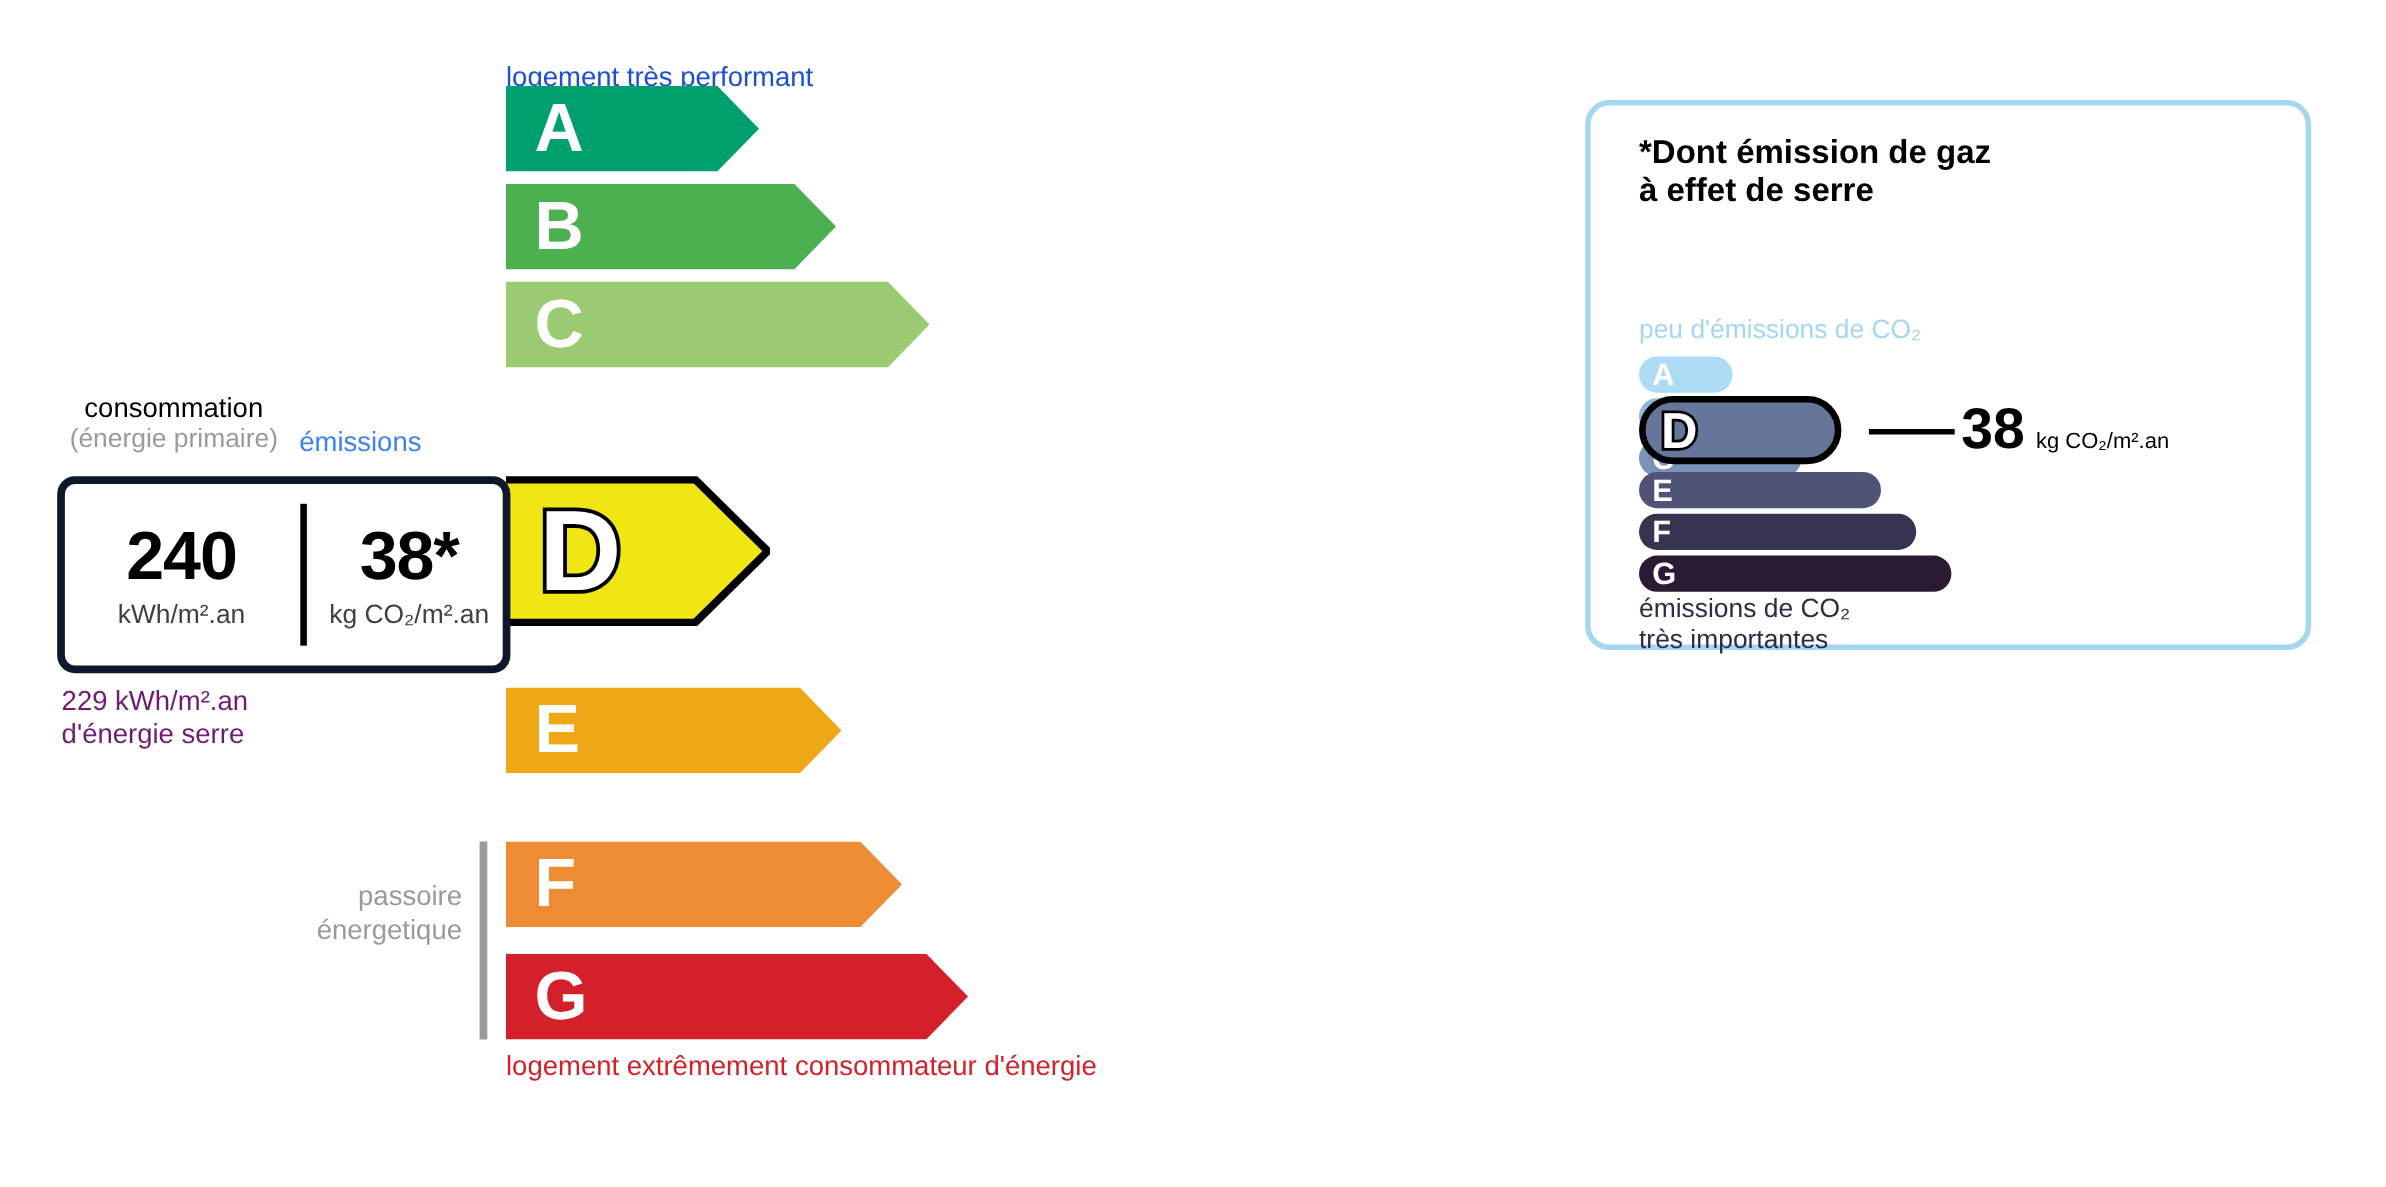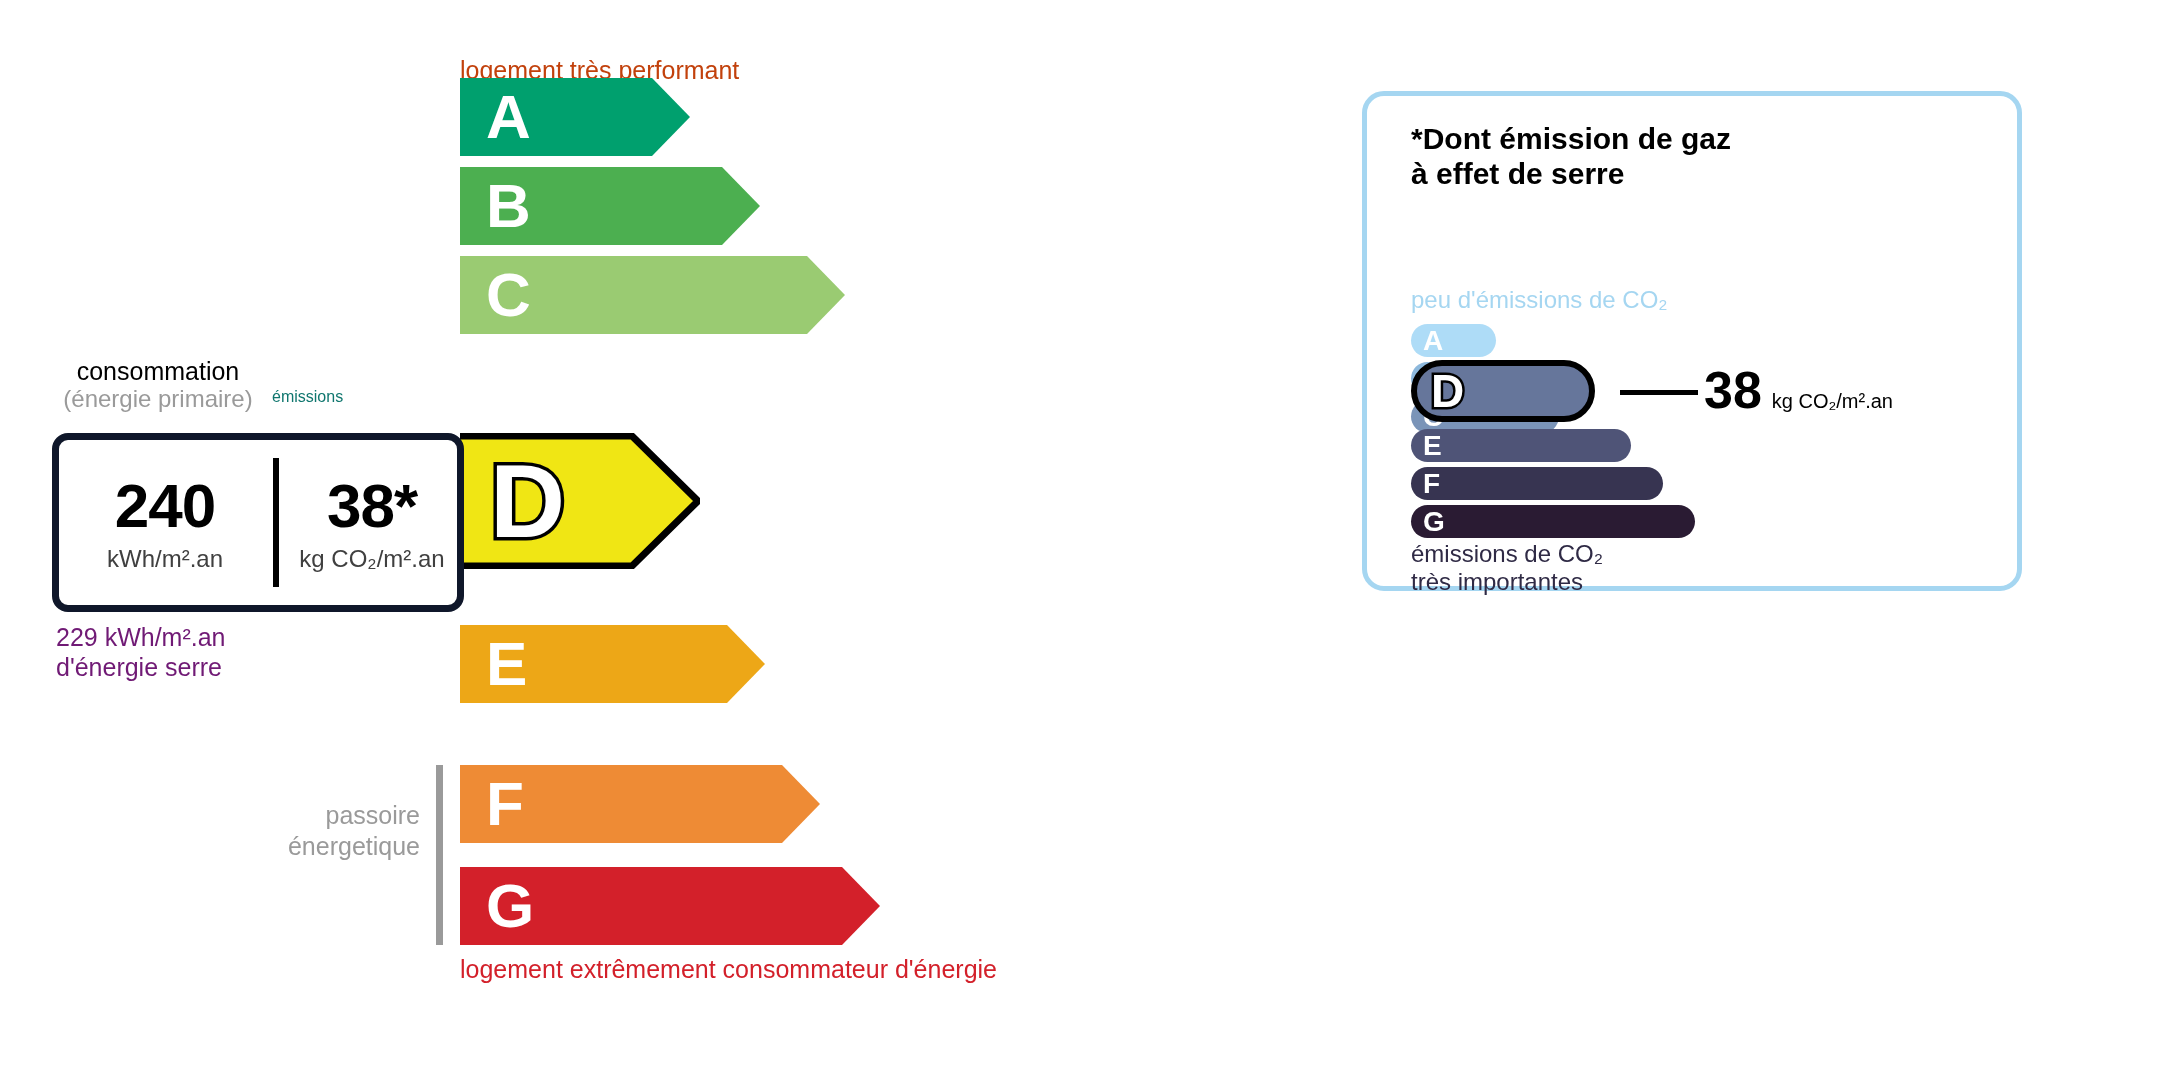--- a/index.html
+++ b/index.html
@@ -22,21 +22,21 @@
     top: 0;
     width: 1400px;
     height: 1079px;
   }
 
   .dpe-top-caption {
     position: absolute;
     left: 460px;
     top: 56px;
     font-size: 25px;
-    color: #c2410c;
+    color: #1d4ed8;
     white-space: nowrap;
   }
   .dpe-bottom-caption {
     position: absolute;
     left: 460px;
     top: 955px;
     font-size: 25px;
     color: #D3202A;
     white-space: nowrap;
   }
@@ -138,22 +138,22 @@
   }
   #label-consommation .sub {
     display: block;
     color: #9a9a9a;
     font-size: 24px;
   }
   #label-emissions {
     position: absolute;
     left: 272px;
     top: 388px;
-    font-size: 16px;
-    color: #0f766e;
+    font-size: 25px;
+    color: #3b82f6;
     white-space: nowrap;
   }
 
   
   #note-final {
     position: absolute;
     left: 56px;
     top: 622px;
     font-size: 25px;
     color: #701a75;
@@ -176,21 +176,21 @@
     left: 436px;
     top: 765px;
     width: 7px;
     height: 180px;
     background: #9a9a9a;
   }
 
   
   #ges-panel {
     position: absolute;
-    left: 1362px;
+    left: 1441px;
     top: 91px;
     width: 660px;
     height: 500px;
     border: 5px solid #A5D6F1;
     border-radius: 22px;
     background: #ffffff;
     box-sizing: border-box;
   }
   #ges-title {
     position: absolute;

